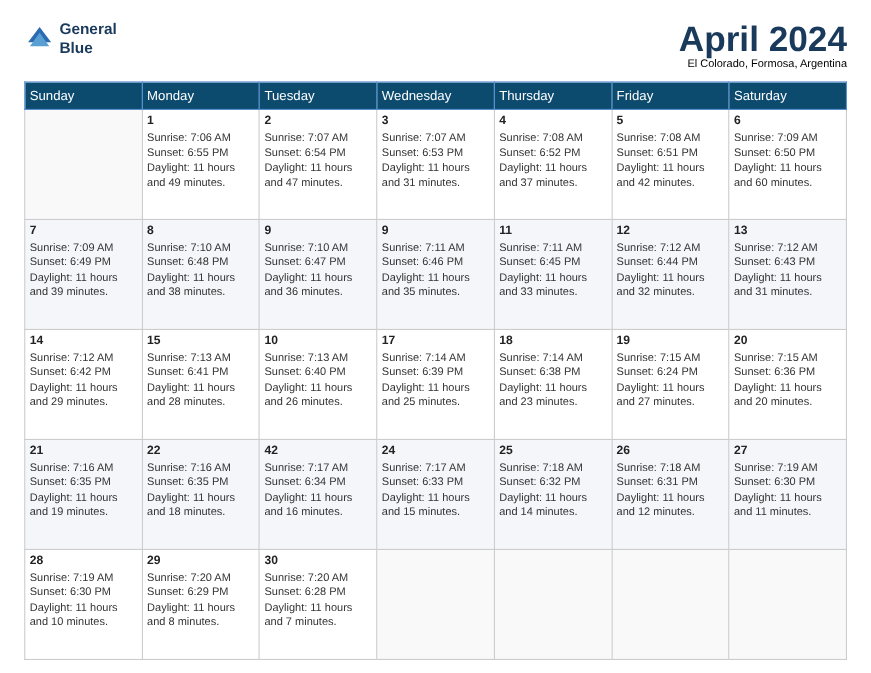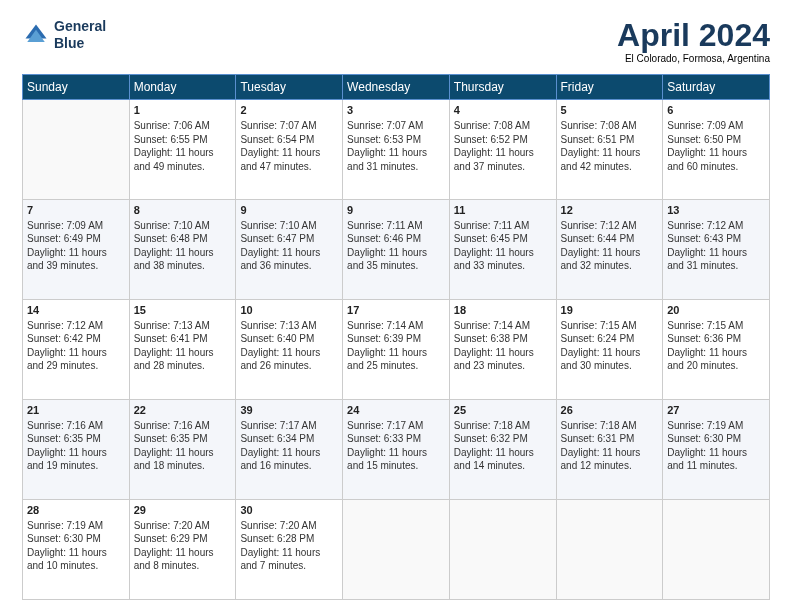--- a/index.html
+++ b/index.html
@@ -255,21 +255,21 @@
             <div>Sunrise: 7:14 AM</div>
             <div>Sunset: 6:38 PM</div>
             <div>Daylight: 11 hours</div>
             <div>and 23 minutes.</div>
           </td>
           <td class="row-white">
             <div class="day-num">19</div>
             <div>Sunrise: 7:15 AM</div>
             <div>Sunset: 6:24 PM</div>
             <div>Daylight: 11 hours</div>
-            <div>and 30 minutes.</div>
+            <div>and 27 minutes.</div>
           </td>
           <td class="row-white">
             <div class="day-num">20</div>
             <div>Sunrise: 7:15 AM</div>
             <div>Sunset: 6:36 PM</div>
             <div>Daylight: 11 hours</div>
             <div>and 20 minutes.</div>
           </td>
         </tr>
         <tr>
@@ -281,21 +281,21 @@
             <div>and 19 minutes.</div>
           </td>
           <td class="row-shade">
             <div class="day-num">22</div>
             <div>Sunrise: 7:16 AM</div>
             <div>Sunset: 6:35 PM</div>
             <div>Daylight: 11 hours</div>
             <div>and 18 minutes.</div>
           </td>
           <td class="row-shade">
-            <div class="day-num">39</div>
+            <div class="day-num">42</div>
             <div>Sunrise: 7:17 AM</div>
             <div>Sunset: 6:34 PM</div>
             <div>Daylight: 11 hours</div>
             <div>and 16 minutes.</div>
           </td>
           <td class="row-shade">
             <div class="day-num">24</div>
             <div>Sunrise: 7:17 AM</div>
             <div>Sunset: 6:33 PM</div>
             <div>Daylight: 11 hours</div>

